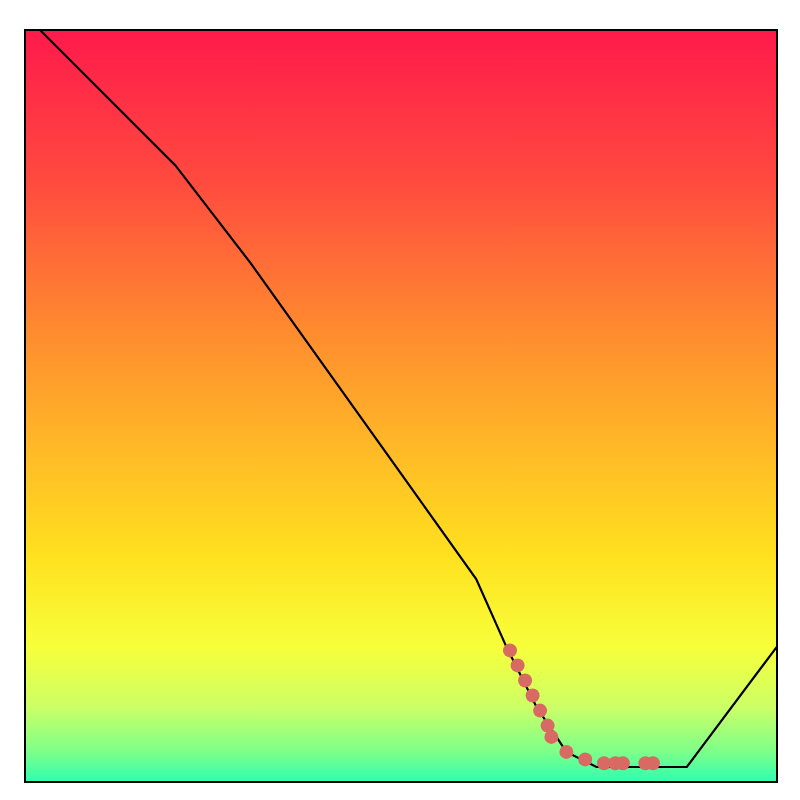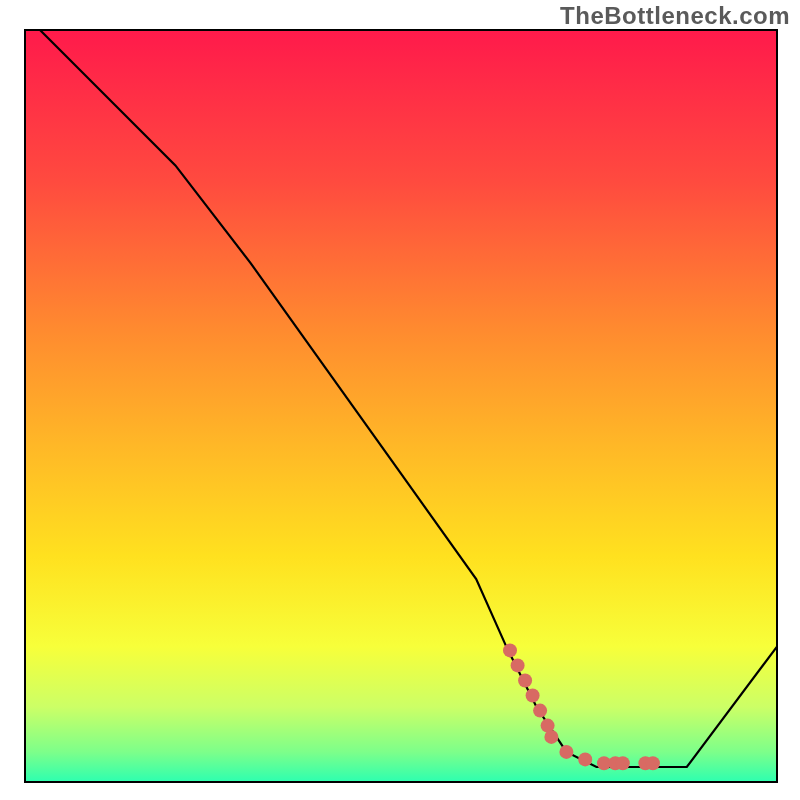--- a/index.html
+++ b/index.html
@@ -29,21 +29,20 @@
   svg.chart {
     position: absolute;
     top: 0;
     left: 0;
   }
 </style>
 </head>
 <body>
 
 <div class="container">
-  <div class="watermark">TheBottleneck.com</div>
 
   <svg class="chart" width="800" height="800" viewBox="0 0 800 800">
     <defs>
       <linearGradient id="bg-grad" x1="0" y1="0" x2="0" y2="1">
           <stop offset="0%" stop-color="#ff1a4b"></stop>
           <stop offset="20%" stop-color="#ff4a3f"></stop>
           <stop offset="40%" stop-color="#ff8b2f"></stop>
           <stop offset="55.00000000000001%" stop-color="#ffb727"></stop>
           <stop offset="70%" stop-color="#ffe11f"></stop>
           <stop offset="82%" stop-color="#f7ff3a"></stop>

